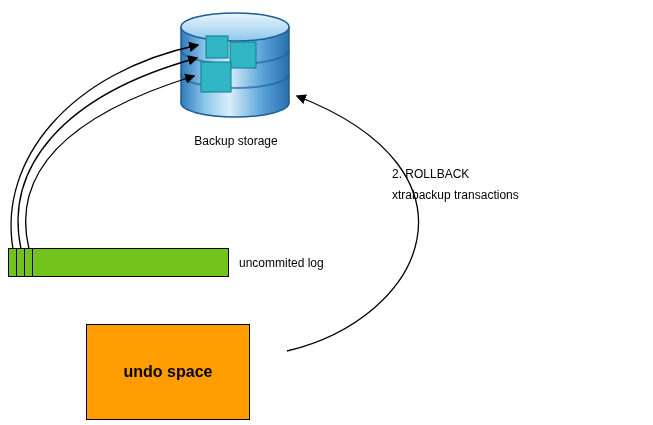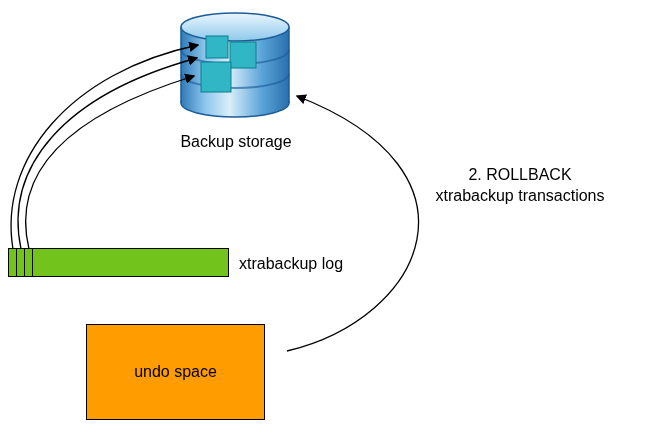--- a/index.html
+++ b/index.html
@@ -7,29 +7,29 @@
     position: relative;
     width: 653px;
     height: 425px;
     background: #ffffff;
     overflow: hidden;
     font-family: "Liberation Sans", sans-serif;
     color: #000;
   }
   #diagram-svg { position: absolute; left: 0; top: 0; }
 
-  .label { position: absolute; font-size: 16px; line-height: 21px; white-space: nowrap; }
+  .label { position: absolute; font-size: 12px; line-height: 21px; white-space: nowrap; }
 
   #backup-storage-label {
     left: 130px; top: 131px; width: 212px;
     text-align: center;
   }
   #rollback-label {
     left: 392px; top: 164px; width: 256px;
-    text-align: center; white-space: normal;
+    text-align: left; white-space: normal;
   }
   #apply-log-label { left: 41px; top: 224px; }
 
   #log-bar {
     position: absolute;
     left: 8px; top: 248px;
     width: 221px; height: 29px;
     background: #72c41c;
     border: 1px solid #000;
     box-sizing: border-box;
@@ -40,26 +40,27 @@
   }
   #log-div-1 { left: 7px; }
   #log-div-2 { left: 15px; }
   #log-div-3 { left: 23px; }
 
   #xtrabackup-log-label { left: 239px; top: 253px; }
 
   #undo-box {
     position: absolute;
     left: 86px; top: 324px;
-    width: 179px; height: 96px;
+    width: 164px; height: 96px;
     background: #ff9c00;
     border: 1px solid #000;
     box-sizing: border-box;
     display: flex; align-items: center; justify-content: center;
     font-size: 16px;
+    font-weight: bold;
   }
 </style>
 </head>
 <body>
 
 <div id="canvas">
 
   <svg id="diagram-svg" width="653" height="425" viewBox="0 0 653 425">
     <defs>
       <marker id="arrowhead" viewBox="0 0 10 10" refX="8.5" refY="5" markerWidth="8" markerHeight="8" orient="auto">
@@ -105,19 +106,19 @@
     <div>xtrabackup transactions</div>
   </div>
 
 
   <div id="log-bar">
     <div class="log-divider" id="log-div-1"></div>
     <div class="log-divider" id="log-div-2"></div>
     <div class="log-divider" id="log-div-3"></div>
   </div>
 
-  <div class="label" id="xtrabackup-log-label">xtrabackup log</div>
+  <div class="label" id="xtrabackup-log-label">uncommited log</div>
 
   <div id="undo-box">
     <span>undo space</span>
   </div>
 
 </div>
 
 </body></html>

